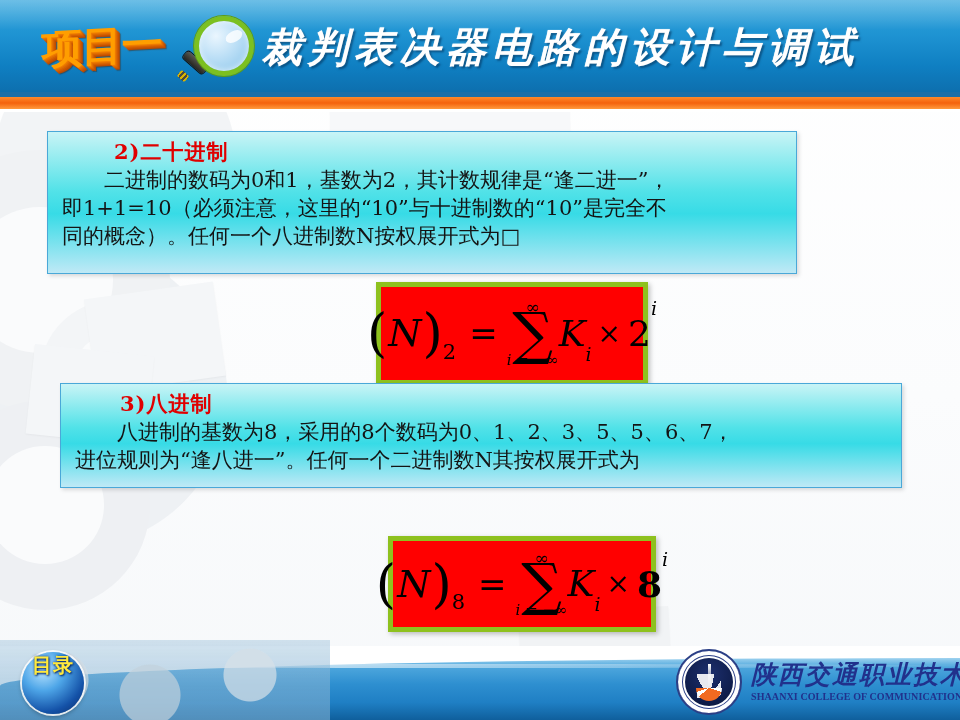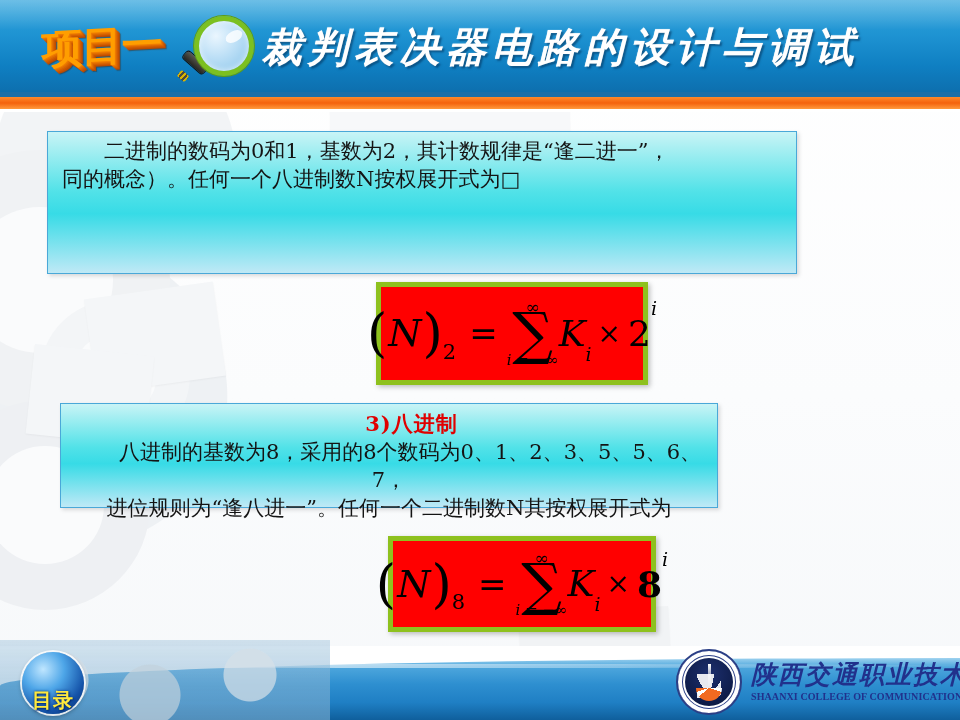--- a/index.html
+++ b/index.html
@@ -77,21 +77,21 @@
     padding:6px 14px 10px 14px;box-sizing:border-box;}
   .tb-heading{color:#e00000;font-weight:bold;font-size:21px;
     font-family:"DejaVu Serif","Liberation Serif",serif;
     margin:2px 0 3px 52px;letter-spacing:1px;line-height:1.15;}
   .tb-body{color:#141414;font-size:21px;line-height:1.33;letter-spacing:0px;
     font-family:"DejaVu Serif","Liberation Serif",serif;}
   .tb-body p{margin:0;text-indent:2em;}
   .tb-body p.cont{text-indent:0;}
 
   #textbox-binary{left:47px;top:131px;width:750px;height:143px;}
-  #textbox-octal{left:60px;top:403px;width:658px;height:105px;text-align:center;}
+  #textbox-octal{left:60px;top:383px;width:842px;height:105px;}
   #textbox-octal .tb-heading{margin-left:45px;}
 
   
   .formula-box{position:absolute;background:#ff0000;border:5px solid #8ec11e;
     box-shadow:2px 2px 5px rgba(0,0,0,.25);
     display:flex;align-items:center;justify-content:center;box-sizing:border-box;}
   #formula-binary{left:376px;top:282px;width:272px;height:103px;}
   #formula-octal{left:388px;top:536px;width:268px;height:96px;}
 
   .mathrow{display:flex;align-items:center;color:#000;white-space:nowrap;
@@ -124,21 +124,21 @@
     background:
       radial-gradient(circle at 60px 40px,#c7d7e2 0 28px,rgba(199,215,226,0) 29px),
       radial-gradient(circle at 150px 55px,#b9cddb 0 30px,rgba(185,205,219,0) 31px),
       radial-gradient(circle at 250px 35px,#cbdae5 0 26px,rgba(203,218,229,0) 27px),
       linear-gradient(180deg,rgba(160,195,220,.55),rgba(120,170,205,.75));
     opacity:.85;}
 
   .toc-button{position:absolute;left:22px;top:652px;width:62px;height:62px;border-radius:50%;
     background:radial-gradient(circle at 34% 28%,#bfe6ff 0%,#4ea6e8 35%,#1452a8 70%,#07245e 100%);
     box-shadow:0 0 0 2px rgba(255,255,255,.85), 0 2px 5px rgba(0,0,0,.4);
-    display:flex;align-items:flex-end;justify-content:center;cursor:pointer;}
+    display:flex;align-items:flex-start;justify-content:center;cursor:pointer;}
   .toc-label{color:#ffe93d;font-weight:bold;font-size:20px;letter-spacing:1px;
     font-family:"DejaVu Sans","Liberation Sans",sans-serif;
     text-shadow:1px 1px 2px #062a6b,0 0 3px #0a3c8a;}
 
   
   .college-logo{position:absolute;left:676px;top:648px;width:282px;height:68px;display:flex;align-items:center;}
   .seal{position:relative;width:62px;height:62px;border-radius:50%;
     background:#ffffff;border:2px solid #2b3f86;flex:0 0 auto;
     box-shadow:inset 0 0 0 4px #ffffff, inset 0 0 0 5px #2b3f86;}
   .seal-inner{position:absolute;left:7px;top:7px;right:7px;bottom:7px;border-radius:50%;
@@ -182,22 +182,24 @@
       <div class="mag-glint"></div>
     </div>
   </div>
 
   <div class="header-title">裁判表决器电路的设计与调试</div>
   <div class="header-rule"></div>
   <div class="header-orange"></div>
   <div class="header-orange-cap"></div>
 
   <div class="textbox" id="textbox-binary">
+    <div class="tb-heading">2)二十进制</div>
     <div class="tb-body">
       <p>二进制的数码为0和1，基数为2，其计数规律是“逢二进一”，</p>
+      <p class="cont">即1+1=10（必须注意，这里的“10”与十进制数的“10”是完全不</p>
       <p class="cont">同的概念）。任何一个八进制数N按权展开式为□</p>
     </div>
   </div>
 
   <div class="formula-box" id="formula-binary">
     <div class="mathrow">
       <span class="paren">(</span>
       <span class="mvar">N</span>
       <span class="paren">)</span>
       <span class="msub">2</span>

